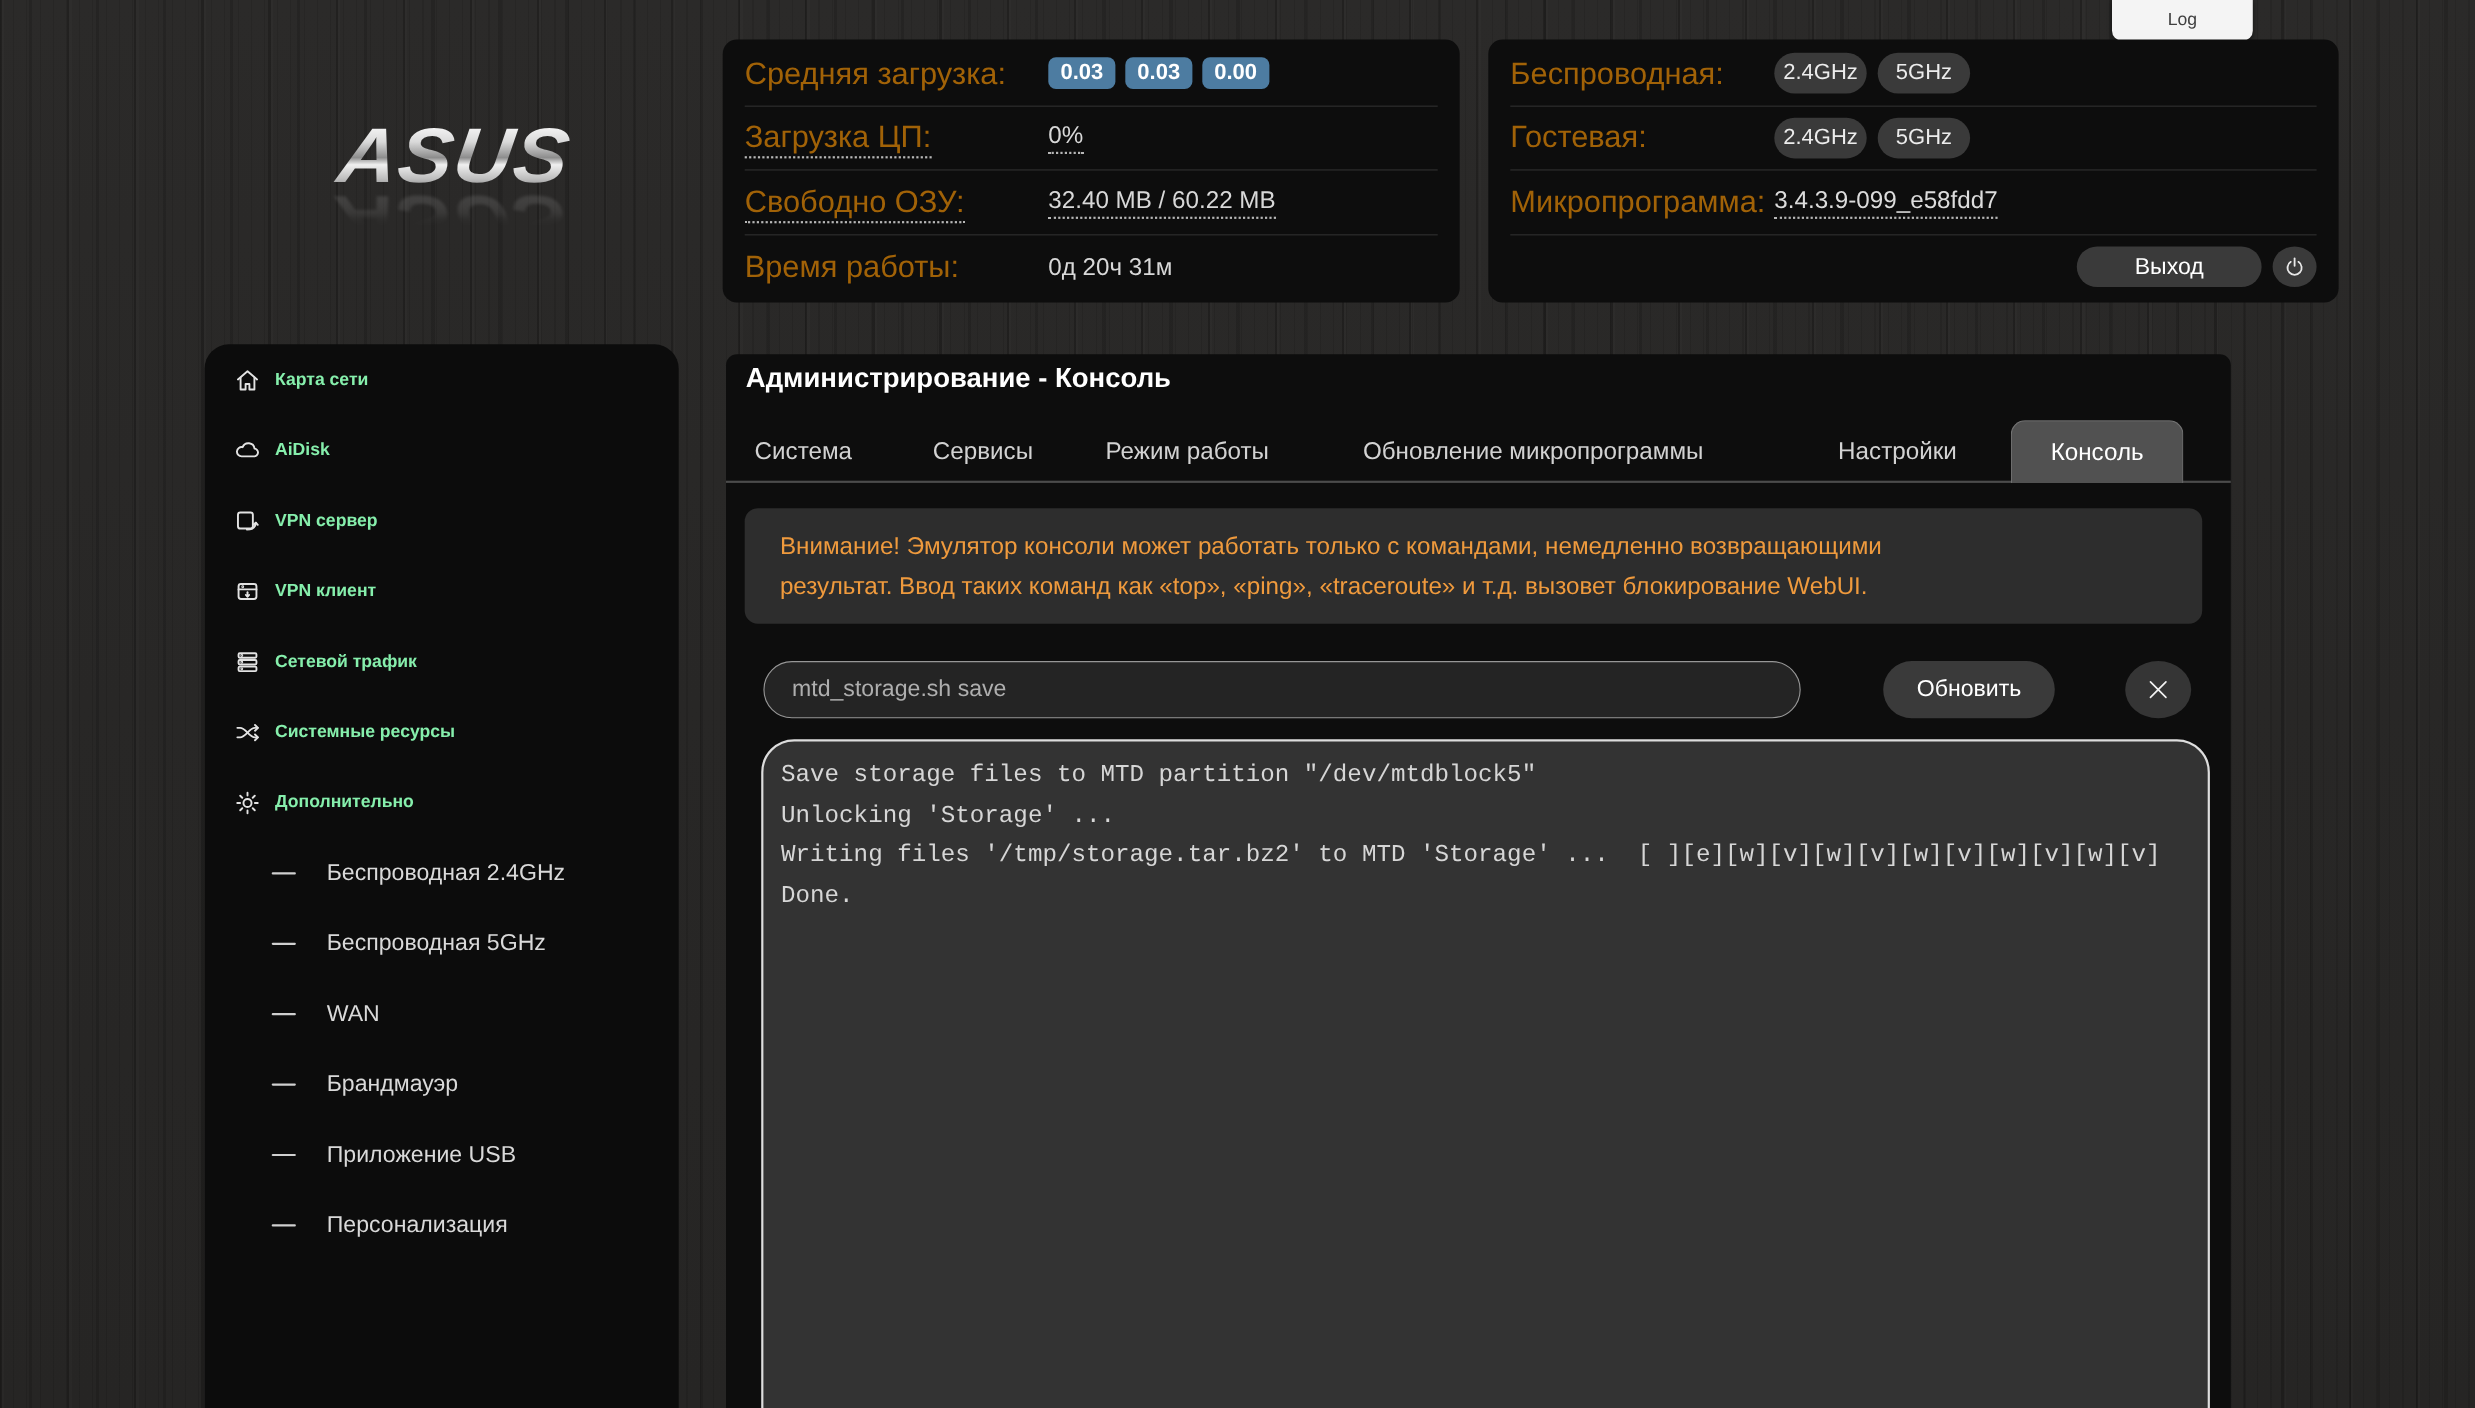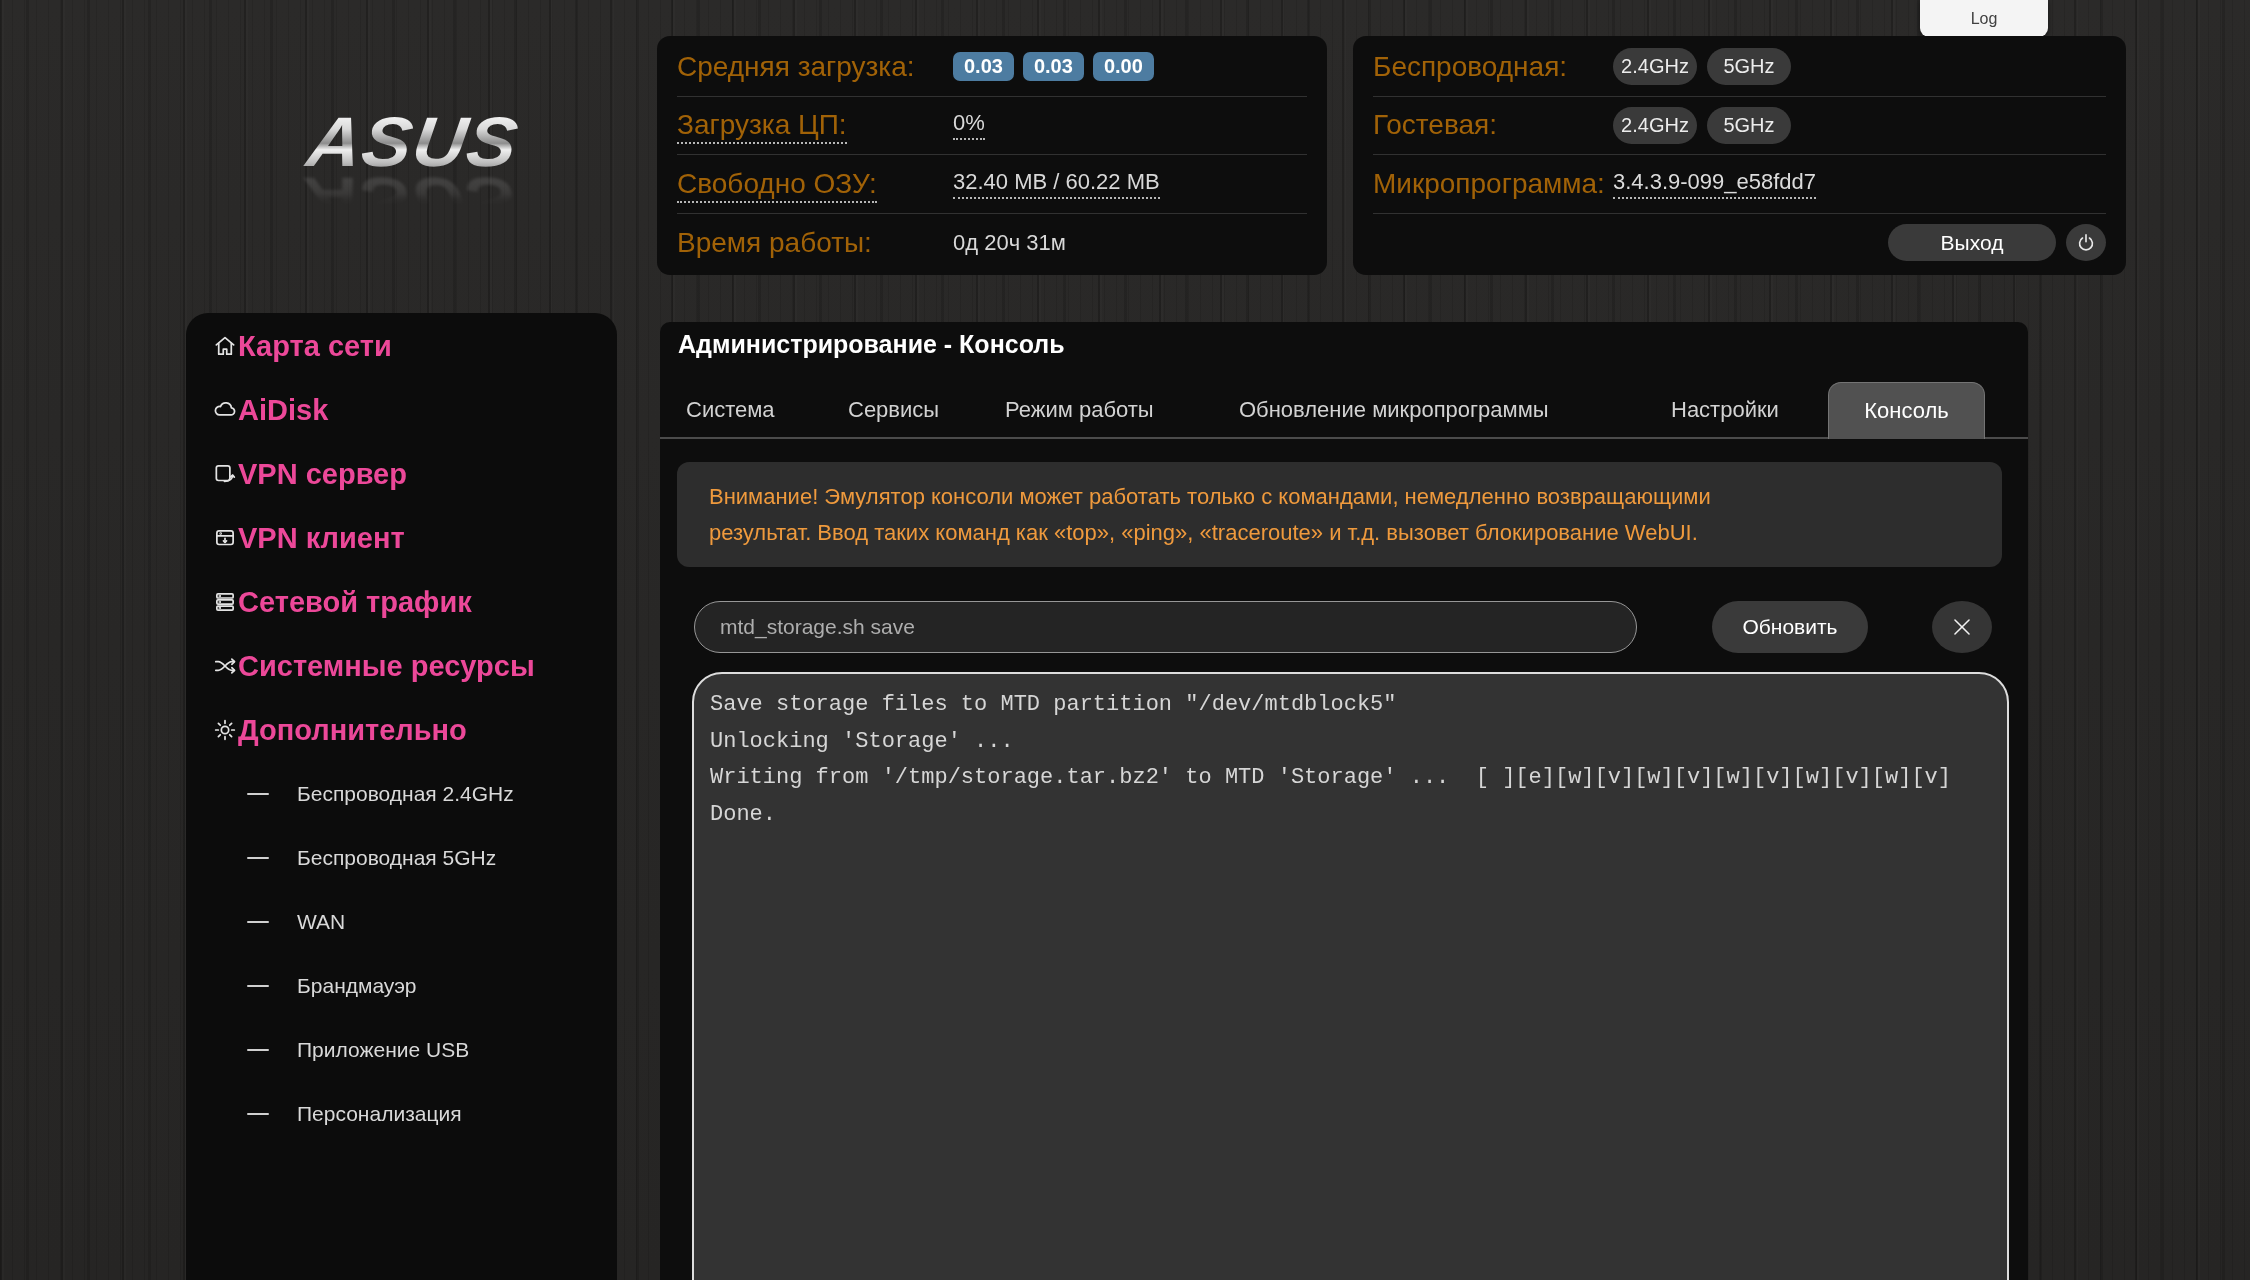--- a/index.html
+++ b/index.html
@@ -52,21 +52,21 @@
   .power-btn { width:40px; height:37px; border-radius:50%; background:#3a3a3a; display:flex;
     align-items:center; justify-content:center; cursor:pointer; }
   .fw-link { color:#dcdcdc; font-size:22px; text-decoration:none; cursor:pointer; }
 
   
   .sidebar { position:absolute; left:186px; top:313px; width:431px; height:967px;
     background:#0c0c0c; border-radius:22px 22px 0 0; padding-top:1px; }
   .nav-item { height:64px; display:flex; align-items:center; cursor:pointer; }
   .nav-item .icon { width:26px; height:26px; margin-left:26px; flex:none; display:flex; align-items:center; justify-content:center; }
   .nav-item .icon svg { stroke:#e3e3e3; fill:none; stroke-width:1.6; stroke-linecap:round; stroke-linejoin:round; }
-  .nav-label { color:#ec4899; font-size:29px; font-weight:700; margin-left:0; white-space:nowrap; }
+  .nav-label { color:#86efac; font-size:16px; font-weight:700; margin-left:12px; white-space:nowrap; }
   .sub-item { height:64px; display:flex; align-items:center; cursor:pointer; }
   .dash { width:22px; height:2px; background:#d0d0d0; border-radius:1px; margin-left:61px; flex:none; }
   .sub-label { color:#d9d9d9; font-size:21px; margin-left:28px; white-space:nowrap; }
   .sub-item.active .sub-label { color:#f0a23f; font-weight:700; }
 
   
   .main-panel { position:absolute; left:660px; top:322px; width:1368px; height:958px;
     background:#0d0d0d; border-radius:10px 10px 0 0; }
   .page-title { position:absolute; left:678px; top:330px; color:#ffffff; font-size:25px; font-weight:700; }
 
@@ -275,17 +275,17 @@
   <div class="close-btn">
     <svg width="26" height="26" viewBox="0 0 24 24" style="stroke:#f2f2f2;stroke-width:1.4;stroke-linecap:round;">
       <line x1="5.5" y1="5.5" x2="18.5" y2="18.5"></line>
         <line x1="18.5" y1="5.5" x2="5.5" y2="18.5"></line>
     </svg>
   </div>
 
   <div class="console-box">
     <div class="console-line">Save storage files to MTD partition "/dev/mtdblock5"</div>
     <div class="console-line">Unlocking 'Storage' ...</div>
-    <div class="console-line">Writing from '/tmp/storage.tar.bz2' to MTD 'Storage' ...  [ ][e][w][v][w][v][w][v][w][v][w][v]</div>
+    <div class="console-line">Writing files '/tmp/storage.tar.bz2' to MTD 'Storage' ...  [ ][e][w][v][w][v][w][v][w][v][w][v]</div>
     <div class="console-line">Done.</div>
   </div>
 
 </div>
 
 </body></html>

